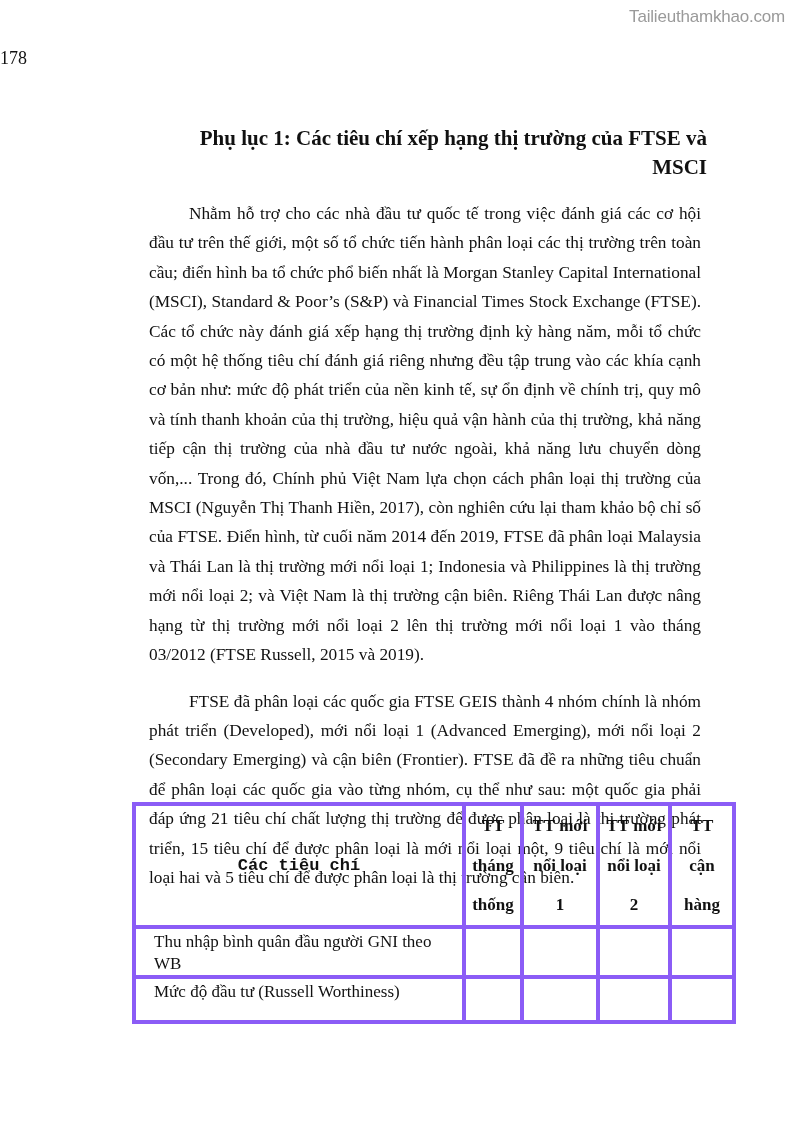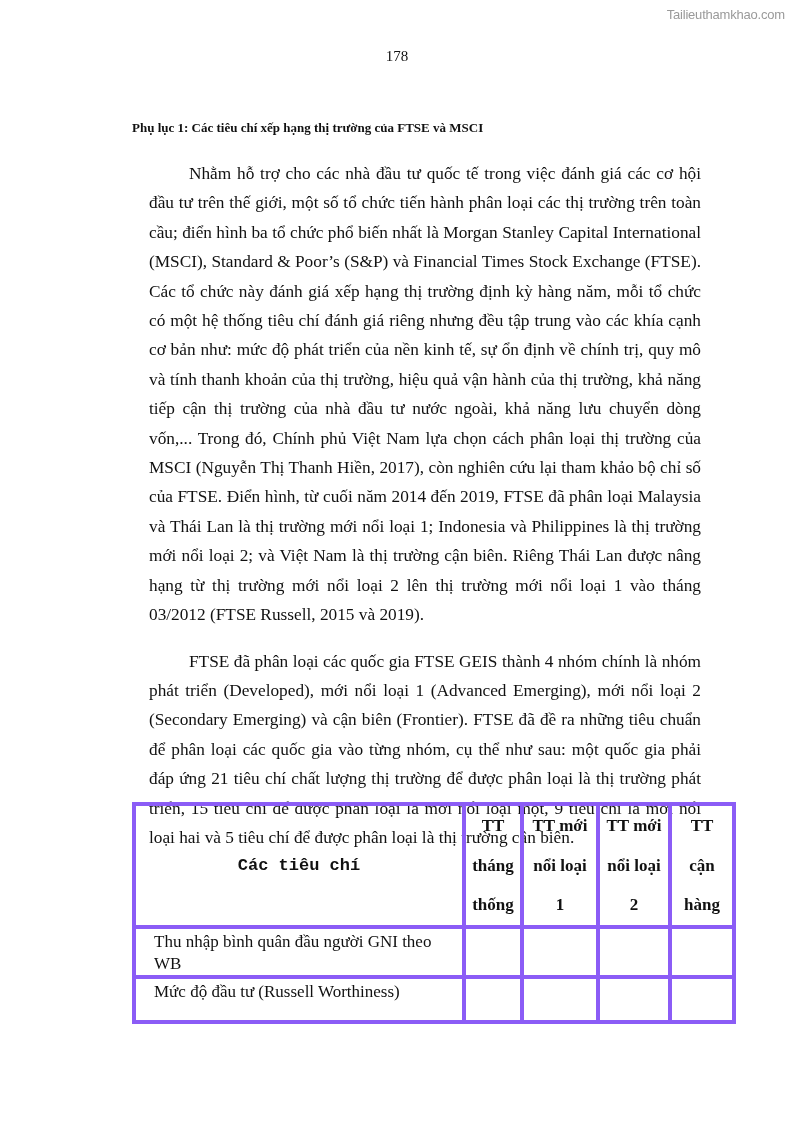--- a/index.html
+++ b/index.html
@@ -10,45 +10,44 @@
       position: relative;
       overflow: hidden;
       font-family: "Liberation Serif", serif;
       color: #111111;
     }
     .watermark {
       position: absolute;
       top: 7px;
       right: 9px;
       font-family: "Liberation Sans", sans-serif;
-      font-size: 13px;
+      font-size: 17px;
       color: #9a9a9a;
       letter-spacing: -0.2px;
     }
     .page-number {
       position: absolute;
       top: 48px;
       left: 0;
       width: 794px;
-      text-align: center;
-      font-size: 15px;
+      font-size: 18px;
     }
     .content {
       position: absolute;
       left: 132px;
       top: 113px;
       width: 586px;
       font-size: 17.3px;
       line-height: 29.4px;
     }
     .title {
-      text-align: left;
+      text-align: right;
       font-weight: bold;
-      margin: 0;
-      font-size: 13px;
+      margin: 11px;
+      font-size: 21px;
       line-height: 29px;
     }
     .para {
       margin: 17px;
       text-align: justify;
       text-indent: 40px;
       text-align-last: left;
     }
     table.criteria {
       position: absolute;

